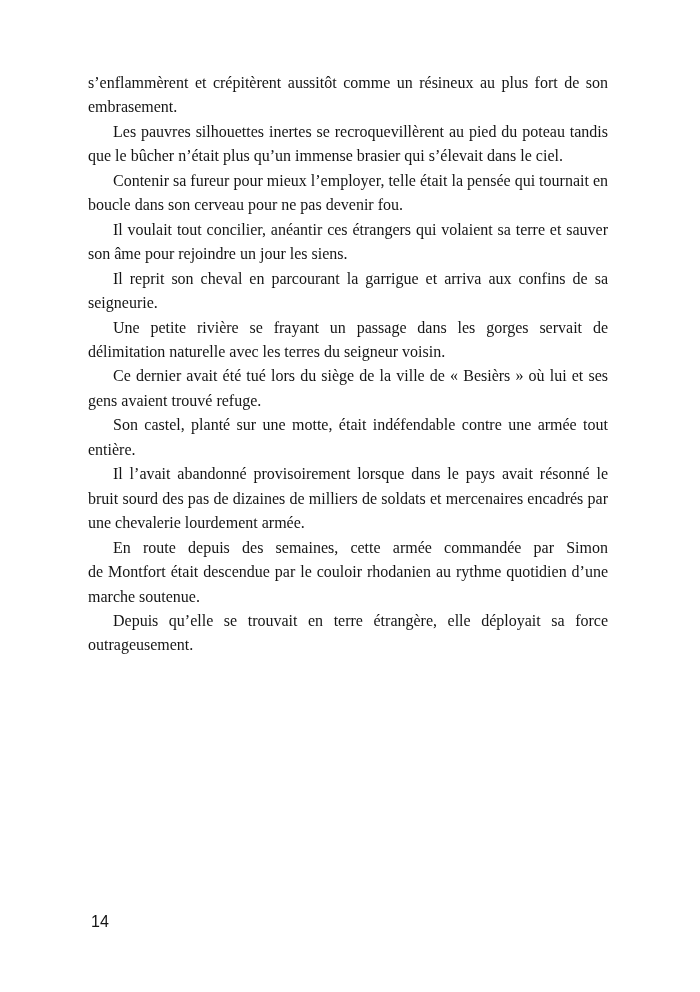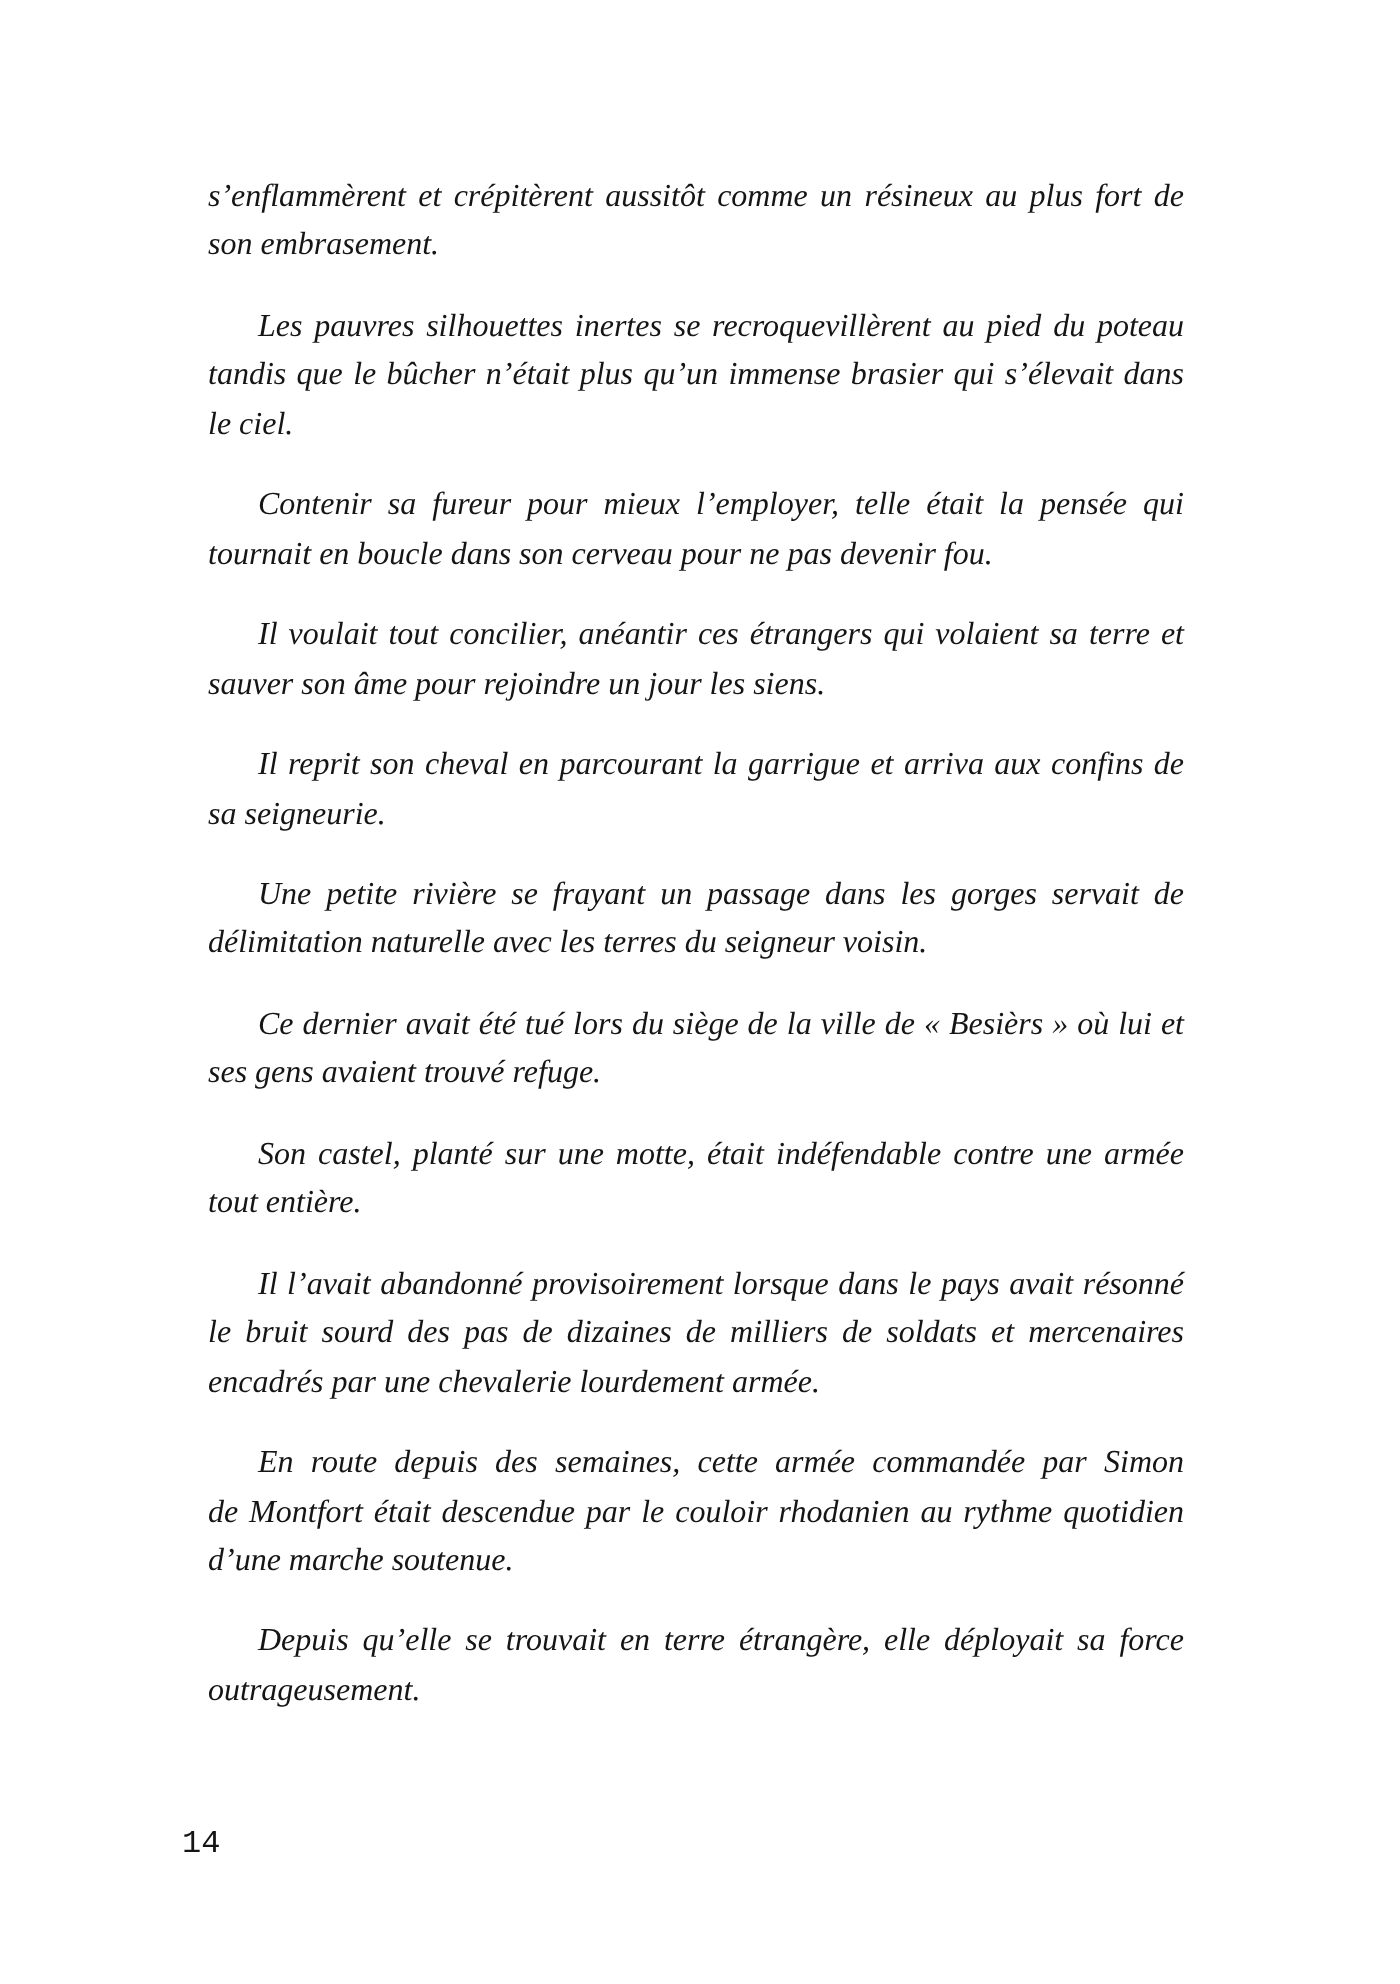--- a/index.html
+++ b/index.html
@@ -20,33 +20,32 @@
     top: 71px;
     width: 520px;
     font-family: "Liberation Serif", "DejaVu Serif", serif;
     font-size: 16px;
     line-height: 24.45px;
     color: #151515;
     text-align: justify;
     hyphens: none;
   }
   .text-block p {
-    margin: 16px;
+    margin: 0;
     padding: 0;
     text-indent: 25px;
-    font-style: italic;
   }
   .text-block p.continuation {
     text-indent: 0;
   }
   .page-number {
     position: absolute;
     left: 91px;
     top: 910px;
-    font-family: Liberation Mono, monospace;
+    font-family: Liberation Sans, sans-serif;
     font-size: 16px;
     line-height: 24px;
     color: #151515;
   }
 </style>
 </head>
 <body>
 
 <div class="page">
   <div class="text-block">

